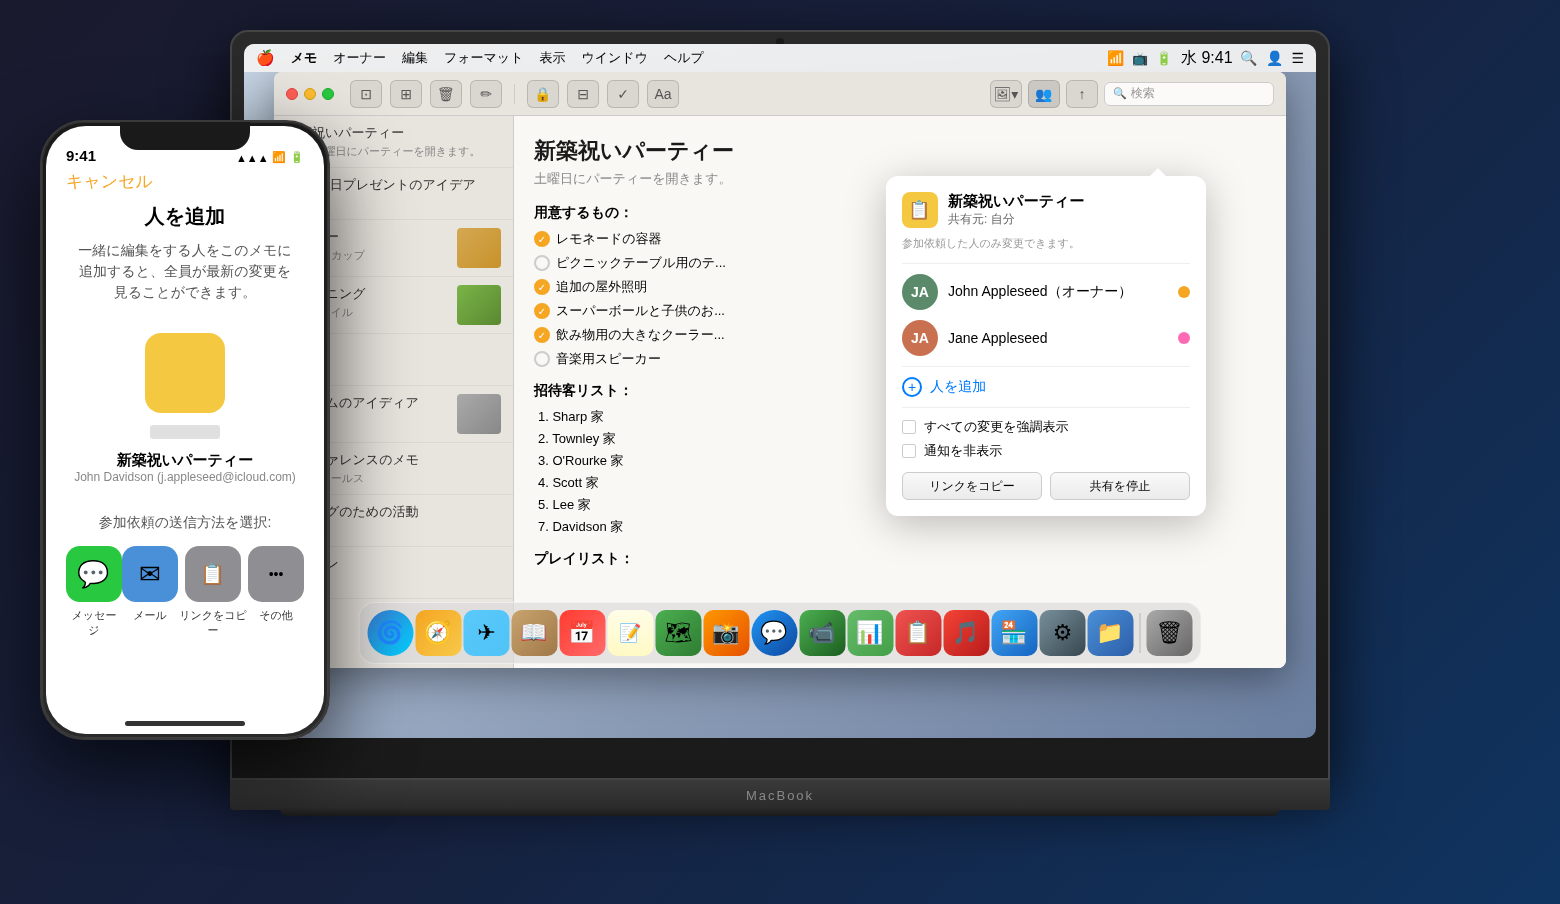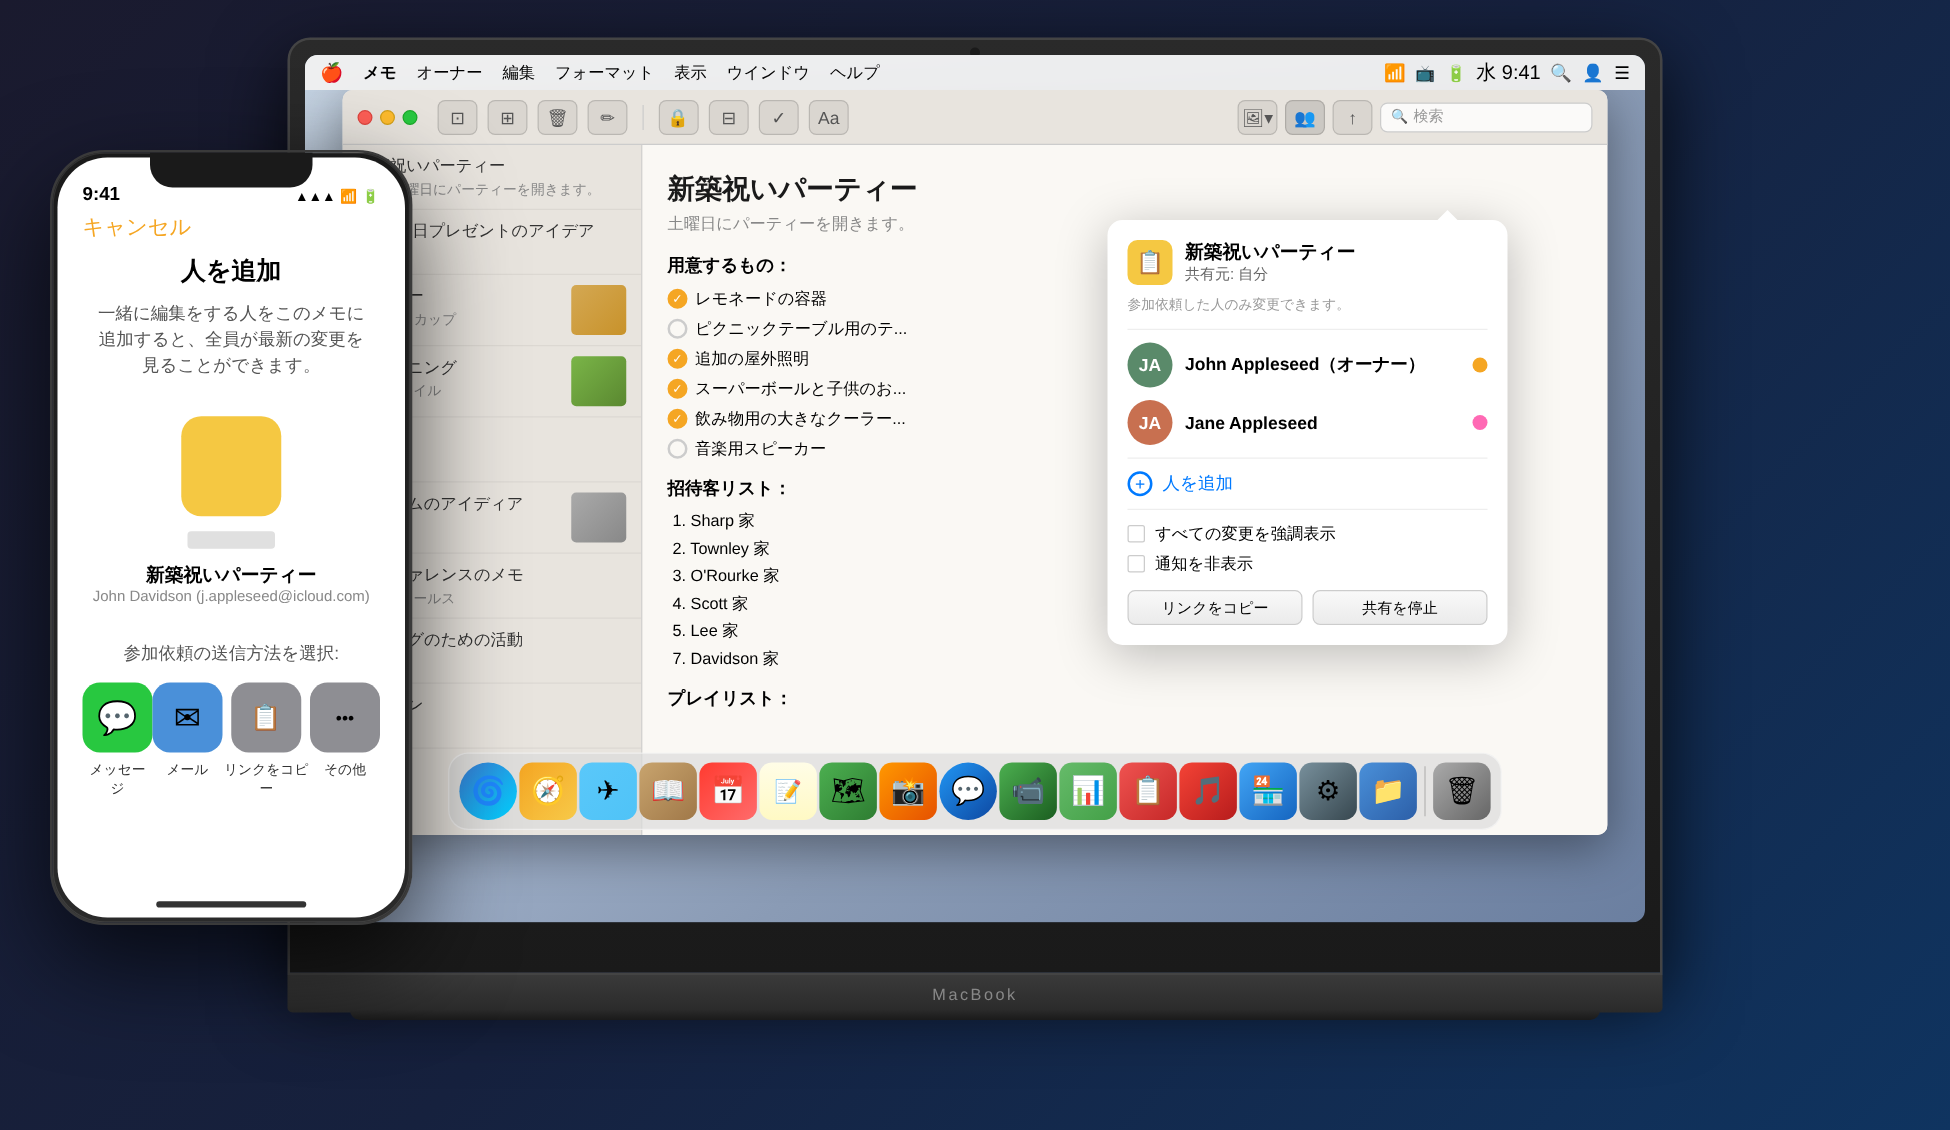--- a/index.html
+++ b/index.html
@@ -354,21 +354,21 @@
       flex-shrink: 0;
       display: flex;
       align-items: center;
       justify-content: center;
       font-size: 14px;
       font-weight: 600;
       color: white;
     }
     .participant-name {
       font-size: 14px;
-      font-weight: 700;
+      font-weight: 400;
       flex: 1;
     }
     .participant-dot {
       width: 12px;
       height: 12px;
       border-radius: 50%;
     }
     .add-person-row {
       display: flex;
       align-items: center;

